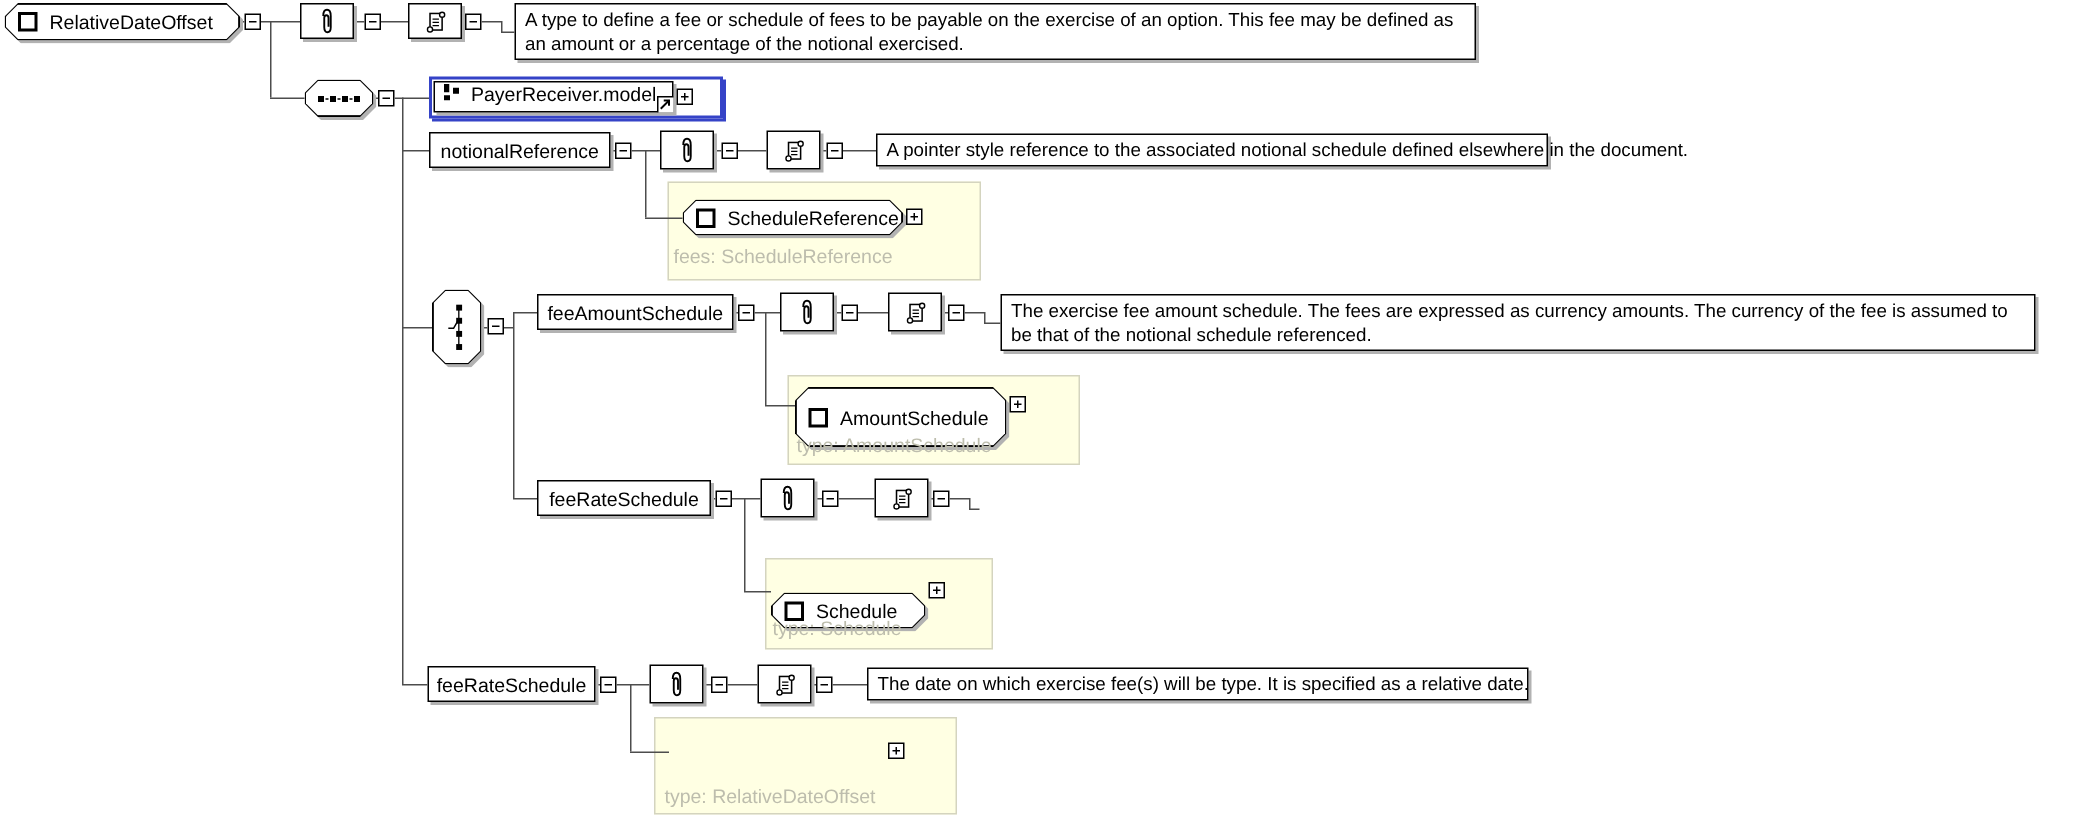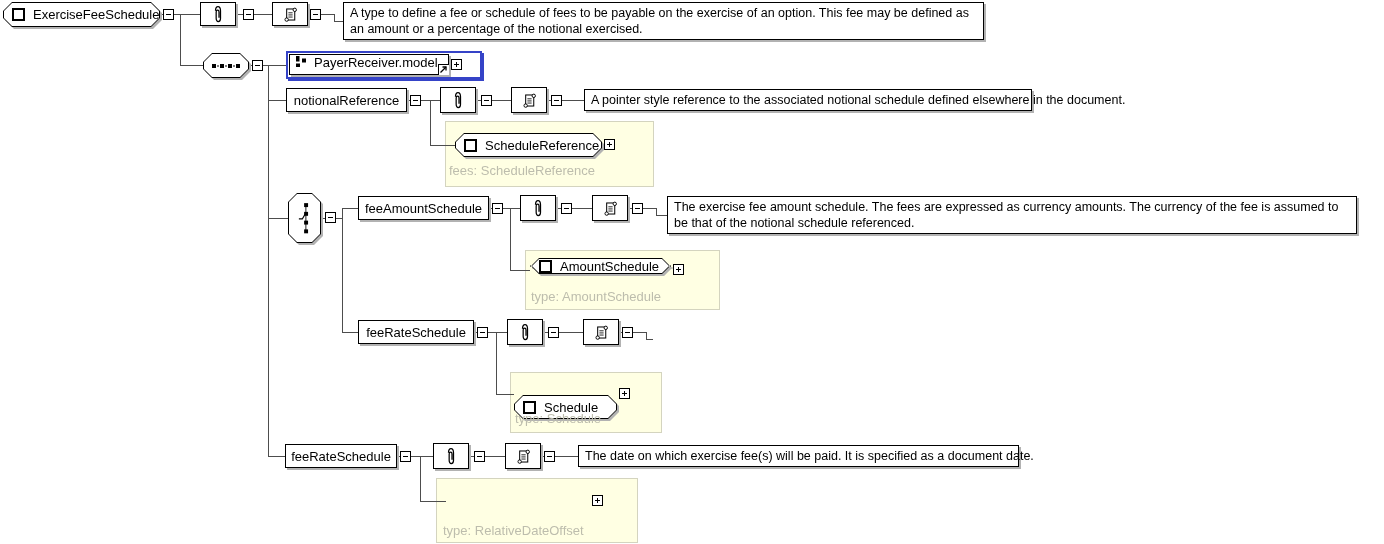--- a/index.html
+++ b/index.html
@@ -115,21 +115,21 @@
   <div class="hl" style="left:469px;top:456px;width:5px"></div>
   <div class="hl" style="left:485px;top:456px;width:20px"></div>
   <div class="hl" style="left:541px;top:456px;width:3px"></div>
   <div class="hl" style="left:555px;top:456px;width:23px"></div>
 
   <div class="oct" style="left:3px;top:2px;width:157px;height:25px">
     <div class="bg"></div>
       <div class="fg"></div>
     <div class="content">
       <span class="sqicon"></span>
-      <span>ExerciseFeeSchedule</span>
+      <span>RelativeDateOffset</span>
     </div>
   </div>
   <span class="exp" style="left:163px;top:9px"></span>
 
   <div class="ibox" style="left:200px;top:2px;width:36px;height:24px">
     <svg width="16" height="20" viewBox="0 0 18 24">
       <path d="M6 8 C6 4.5 7.5 3 9 3 C10.5 3 12 4.5 12 8 L12 17 C12 19.5 10.7 21 9.3 21 C7.9 21 6.8 19.5 6.8 17 L6.8 9.5 C6.8 8.2 7.5 7.4 8.5 7.4 C9.5 7.4 10.2 8.2 10.2 9.5 L10.2 16.5" fill="none" stroke="#000" stroke-width="1.5"></path>
     </svg>
   </div>
   <span class="exp" style="left:243px;top:9px"></span>
@@ -251,21 +251,21 @@
       <line x1="7.5" y1="9" x2="12.5" y2="9" stroke="#000" stroke-width="1"></line>
       <line x1="7.5" y1="11.5" x2="12.5" y2="11.5" stroke="#000" stroke-width="1"></line>
       <line x1="7.5" y1="14" x2="12.5" y2="14" stroke="#000" stroke-width="1"></line>
     </svg>
   </div>
   <span class="exp" style="left:632px;top:203px"></span>
   <div class="dbox" style="left:667px;top:196px;width:690px;height:38px">
     <span>The exercise fee amount schedule. The fees are expressed as currency amounts. The currency of the fee is assumed to be that of the notional schedule referenced.</span>
   </div>
 
-  <div class="oct" style="left:530px;top:258px;width:141px;height:16px">
+  <div class="oct" style="left:530px;top:258px;width:141px;height:40px">
     <div class="bg"></div>
       <div class="fg"></div>
     <div class="content">
       <span class="sqicon"></span>
       <span>AmountSchedule</span>
     </div>
   </div>
   <span class="exp plus" style="left:673px;top:264px"></span>
   <div class="cap" style="left:531px;top:289px">type: AmountSchedule</div>
 
@@ -317,19 +317,19 @@
       <rect x="5.5" y="4.5" width="9.5" height="13" fill="#fff" stroke="#000" stroke-width="1.2"></rect>
       <circle cx="15" cy="5.5" r="2" fill="#fff" stroke="#000" stroke-width="1.1"></circle>
       <circle cx="5.5" cy="17" r="2" fill="#fff" stroke="#000" stroke-width="1.1"></circle>
       <line x1="7.5" y1="9" x2="12.5" y2="9" stroke="#000" stroke-width="1"></line>
       <line x1="7.5" y1="11.5" x2="12.5" y2="11.5" stroke="#000" stroke-width="1"></line>
       <line x1="7.5" y1="14" x2="12.5" y2="14" stroke="#000" stroke-width="1"></line>
     </svg>
   </div>
   <span class="exp" style="left:544px;top:451px"></span>
   <div class="dbox oneline" style="left:578px;top:445px;width:441px;height:22px">
-    <span>The date on which exercise fee(s) will be paid. It is specified as a document date.</span>
+    <span>The date on which exercise fee(s) will be type. It is specified as a relative date.</span>
   </div>
 
   <span class="exp plus" style="left:592px;top:495px"></span>
   <div class="cap" style="left:443px;top:523px">type: RelativeDateOffset</div>
 
 </div>
 
 </body></html>

